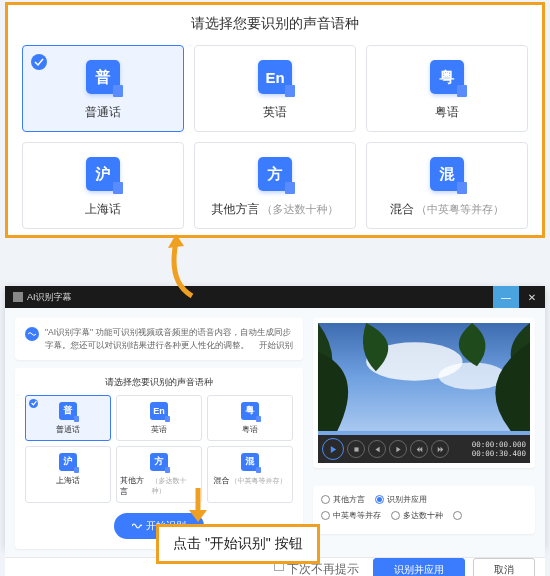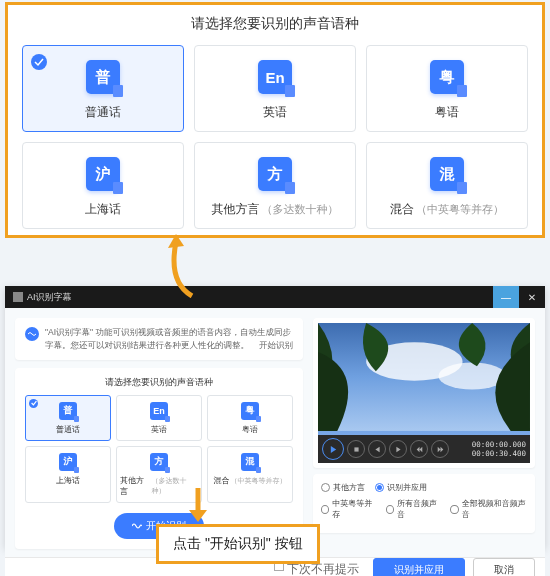--- a/index.html
+++ b/index.html
@@ -49,21 +49,21 @@
 .mini-check svg { width: 6px; height: 6px; fill: #fff; }
 .mini-icon { width: 18px; height: 18px; background: #3b7cff; border-radius: 3px; display: flex; align-items: center; justify-content: center; color: #fff; font-size: 9px; font-weight: bold; margin-bottom: 4px; position: relative; }
 .mini-icon::after { content: ""; position: absolute; right: -2px; bottom: -2px; width: 5px; height: 6px; background: #5a8cff; border-radius: 1px; }
 .mini-label { font-size: 8px; color: #333; }
 .mini-hint { font-size: 7px; color: #aaa; }
 .mini-label-row { display: flex; align-items: baseline; gap: 1px; }
 .start-btn { align-self: center; background: #3b7cff; color: #fff; border: none; border-radius: 14px; padding: 6px 18px; font-size: 10px; display: flex; align-items: center; gap: 4px; cursor: pointer; }
 .start-btn svg { width: 10px; height: 10px; fill: #fff; }
 
 
-.right-col { flex: 1; display: flex; flex-direction: column; gap: 6px; }
+.right-col { flex: 1; display: flex; flex-direction: column; gap: 18px; }
 .video-box { background: #fff; border-radius: 4px; padding: 5px; box-shadow: 0 1px 2px rgba(0,0,0,.05); }
 .video-preview { width: 100%; height: 112px; background: linear-gradient(180deg, #3a6db8 0%, #5a8ed8 40%, #7aa8e8 100%); position: relative; overflow: hidden; }
 .tree-sil { position: absolute; inset: 0; }
 .video-controls { background: #2a2a2a; height: 28px; display: flex; align-items: center; padding: 0 4px; gap: 3px; }
 .vc-btn { width: 18px; height: 18px; border-radius: 50%; border: 1px solid #666; display: flex; align-items: center; justify-content: center; cursor: pointer; }
 .vc-btn svg { width: 7px; height: 7px; fill: #aaa; }
 .vc-play { width: 22px; height: 22px; border-color: #4a8cf0; }
 .vc-play svg { fill: #4a8cf0; width: 9px; height: 9px; }
 .timecode { font-size: 7.5px; color: #ddd; font-family: monospace; line-height: 1.2; margin-left: auto; text-align: right; }
 .options-box { background: #fff; border-radius: 4px; padding: 8px; box-shadow: 0 1px 2px rgba(0,0,0,.05); font-size: 8px; color: #444; }
@@ -276,25 +276,24 @@
               <span>识别并应用</span>
             </label>
         </div>
         <div class="opt-row">
           <label class="opt-item">
               <span class="radio-o"></span>
               <span>中英粤等并存</span>
             </label>
           <label class="opt-item">
               <span class="radio-o"></span>
-              <span>所有音频声音</span>
+              <span>多达数十种</span>
             </label>
           <label class="opt-item">
               <span class="radio-o"></span>
-              <span>全部视频和音频声音</span>
             </label>
         </div>
       </div>
     </div>
   </div>
   <div class="app-footer">
     <label class="hint-check">
         <span class="cb"></span>
         <span>下次不再提示</span>
       </label>

